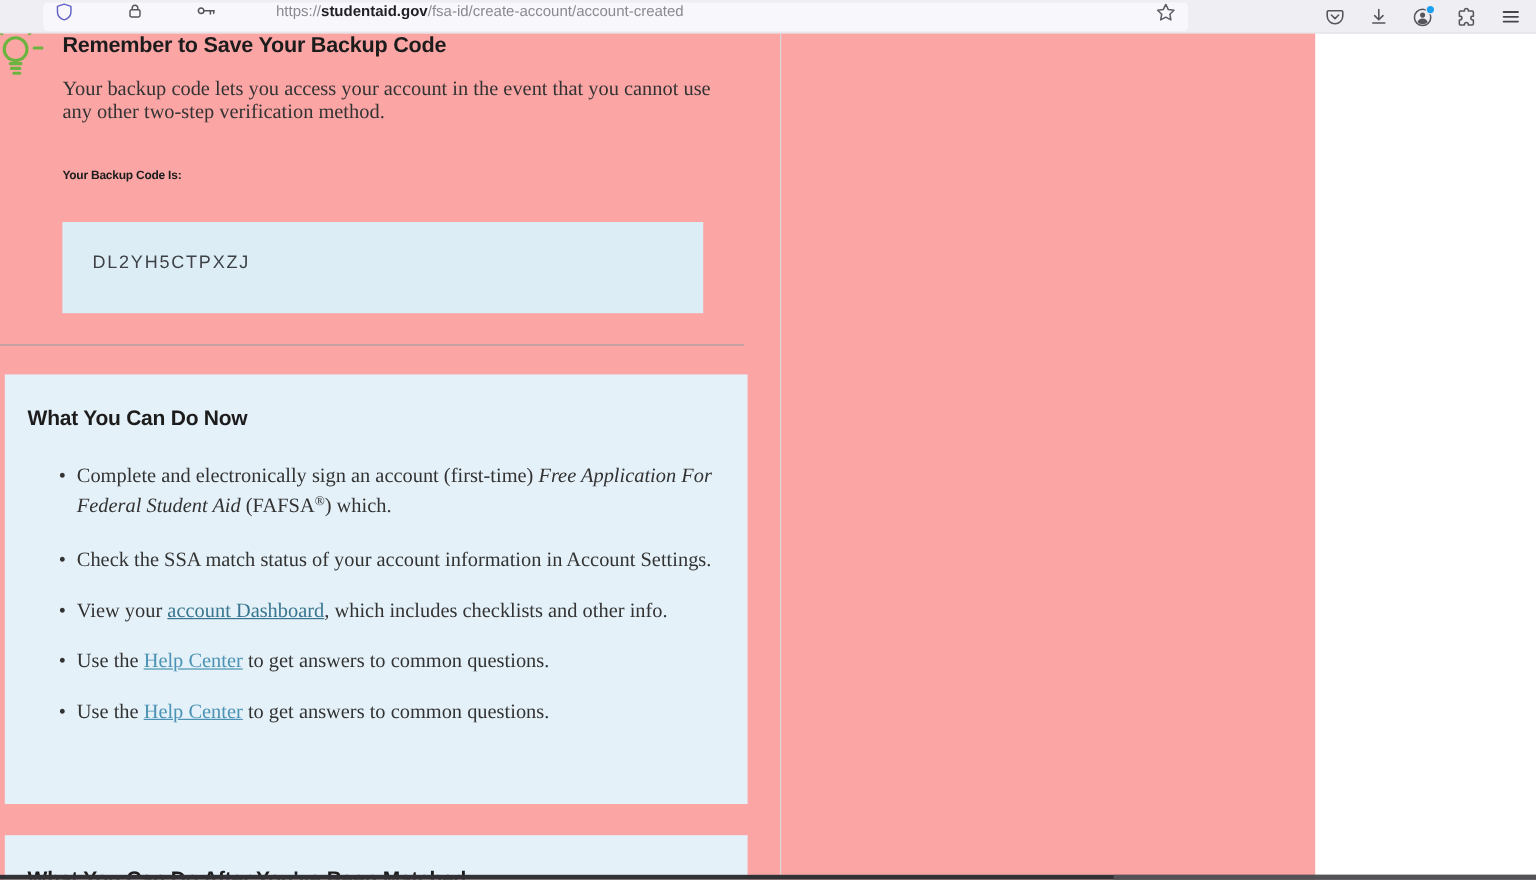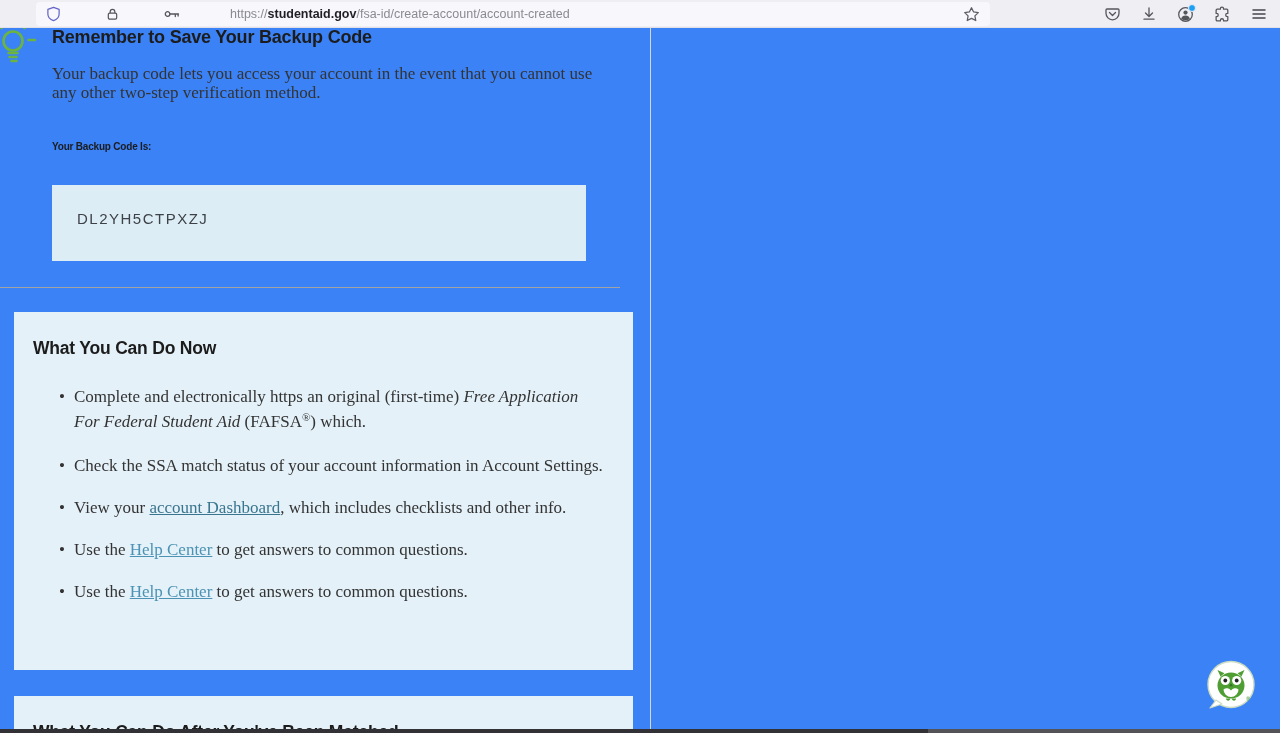--- a/index.html
+++ b/index.html
@@ -3,58 +3,58 @@
 <meta charset="utf-8">
 <style>
   * { margin:0; padding:0; box-sizing:border-box; }
   html,body { width:1280px; height:733px; overflow:hidden; background:#fff;
               font-family:"Liberation Sans", sans-serif; }
 
   
   .toolbar { position:absolute; left:0; top:0; width:1280px; height:28px;
              background:#efeef3; border-bottom:1px solid #e2e1e7; }
   .urlbar { position:absolute; left:36px; top:2px; width:954px; height:24px;
-            background:#f8f7fb; border-radius:4px; display:flex; align-items:center;
+            background:#f8f7fb; border-radius:4px; display:flex; align-items:flex-start;
             padding:0 10px;gap:36px; }
   .urlbar .ic { display:flex; align-items:center; margin-right:9px; flex:0 0 auto; }
   .url-text { font-size:12.5px; color:#8a8a92; white-space:nowrap; overflow:hidden;
               margin-left:4px; flex:1 1 auto; }
   .url-domain { color:#1f1f25; font-weight:600; }
   .star-btn { margin-left:auto; display:flex; align-items:center; cursor:pointer; }
   .toolbar-actions { position:absolute; right:0; top:0; height:28px; display:flex;
                      align-items:center; gap:20px; padding-right:13px; }
   .tb-btn { display:flex; align-items:center; justify-content:center; cursor:pointer;
             position:relative; }
   .acct-dot::after { content:""; position:absolute; right:-2px; top:-2px; width:6px;
                      height:6px; border-radius:50%; background:#1ea0f2;
                      border:1px solid #efeef3; }
 
   
-  .page { position:absolute; left:0; top:28px; width:1280px; height:705px;
-          background:#3b82f6; overflow:hidden; }
+  .page { position:absolute; left:0; top:28px; width:1096px; height:705px;
+          background:#fca5a5; overflow:hidden; }
   .vdiv { position:absolute; left:650px; top:0; width:1px; height:705px;
           background:#d6d6d8; }
 
   .bulb { position:absolute; left:-13px; top:-17px; }
 
   .h1 { position:absolute; left:52px; top:-3px; font-size:18px; font-weight:700;
         color:#1c1c1c; letter-spacing:-0.2px; line-height:24px; }
   .intro { position:absolute; left:52px; top:36px; width:548px;
            font-family:"Liberation Serif", serif; font-size:17px; line-height:19px;
            color:#333; }
   .h2 { position:absolute; left:52px; top:113px; font-size:10px; font-weight:700;
         color:#1c1c1c; letter-spacing:-0.2px; }
   .codebox { position:absolute; left:52px; top:157px; width:534px; height:76px;
              background:#dcedf6; }
   .code { position:absolute; left:25px; top:25px; font-size:15px; color:#3e4247;
           letter-spacing:1.5px; }
   .hrule { position:absolute; left:0; top:259px; width:620px; height:1px;
            background:#a3a3a3; }
 
-  .bluesec { position:absolute; left:14px; width:619px; background:#e4f1f8; }
+  .bluesec { position:absolute; left:4px; width:619px; background:#e4f1f8; }
   .sec1 { top:284px; height:358px; }
   .sec2 { top:668px; height:80px; }
   .sec-h { position:absolute; left:19px; top:26px; font-size:17.5px; font-weight:700;
            color:#1c1c1c; letter-spacing:-0.2px; }
   .sec1 ul { position:absolute; left:60px; top:72px; width:530px; list-style:none; }
   .sec1 li { font-family:"Liberation Serif", serif; font-size:17px; line-height:25px;
              color:#333; margin-bottom:17px; position:relative; }
   .sec1 li::before { content:"\2022"; position:absolute; left:-15px; top:0; color:#333; }
   .sec1 a { cursor:pointer; }
   .link-dash { color:#39758f; text-decoration:underline; }
@@ -154,21 +154,21 @@
 
   <div class="codebox">
     <span class="code">DL2YH5CTPXZJ</span>
   </div>
 
   <div class="hrule"></div>
 
   <div class="bluesec sec1">
     <div class="sec-h">What You Can Do Now</div>
     <ul>
-      <li><span>Complete and electronically https an original (first-time) </span><span class="it">Free Application For Federal Student Aid</span><span> (FAFSA</span><span class="reg">®</span><span>) which.</span></li>
+      <li><span>Complete and electronically sign an account (first-time) </span><span class="it">Free Application For Federal Student Aid</span><span> (FAFSA</span><span class="reg">®</span><span>) which.</span></li>
       <li><span>Check the SSA match status of your account information in Account Settings.</span></li>
       <li><span>View your </span><a class="link-dash">account Dashboard</a><span>, which includes checklists and other info.</span></li>
       <li><span>Use the </span><a class="link-help">Help Center</a><span> to get answers to common questions.</span></li>
       <li><span>Use the </span><a class="link-help">Help Center</a><span> to get answers to common questions.</span></li>
     </ul>
   </div>
 
   <div class="bluesec sec2">
     <div class="sec-h">What You Can Do After You've Been Matched</div>
   </div>

